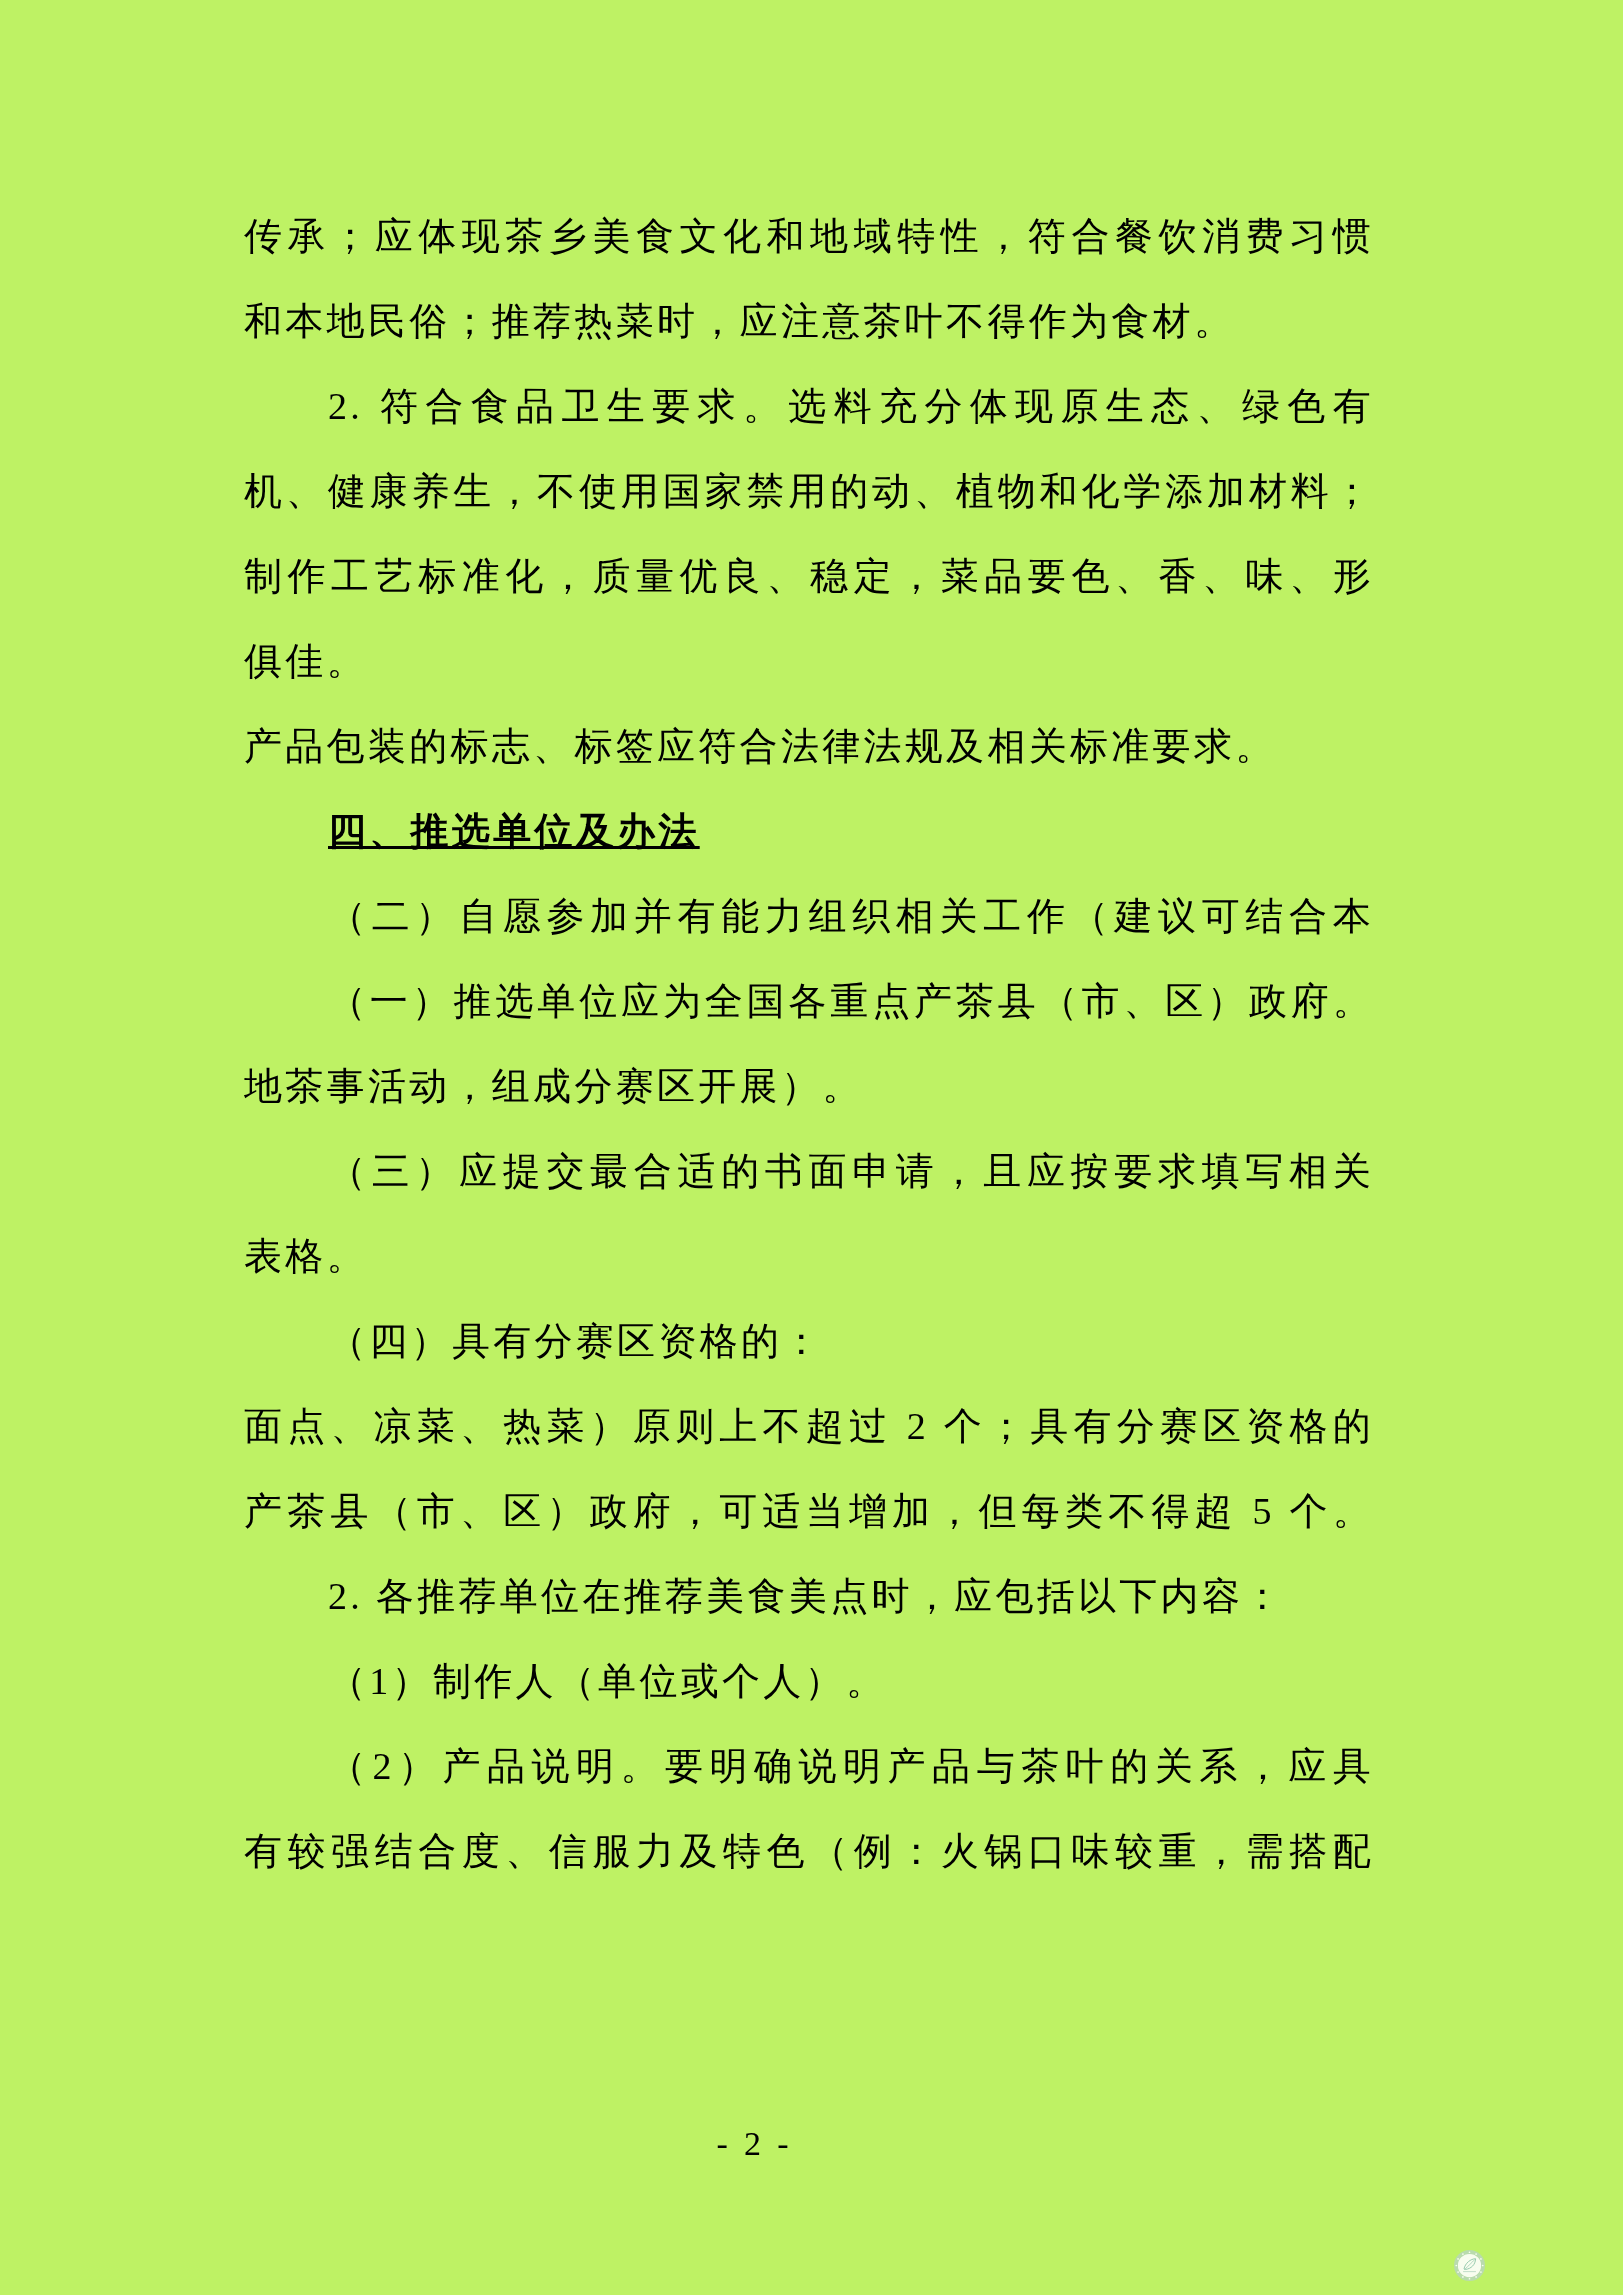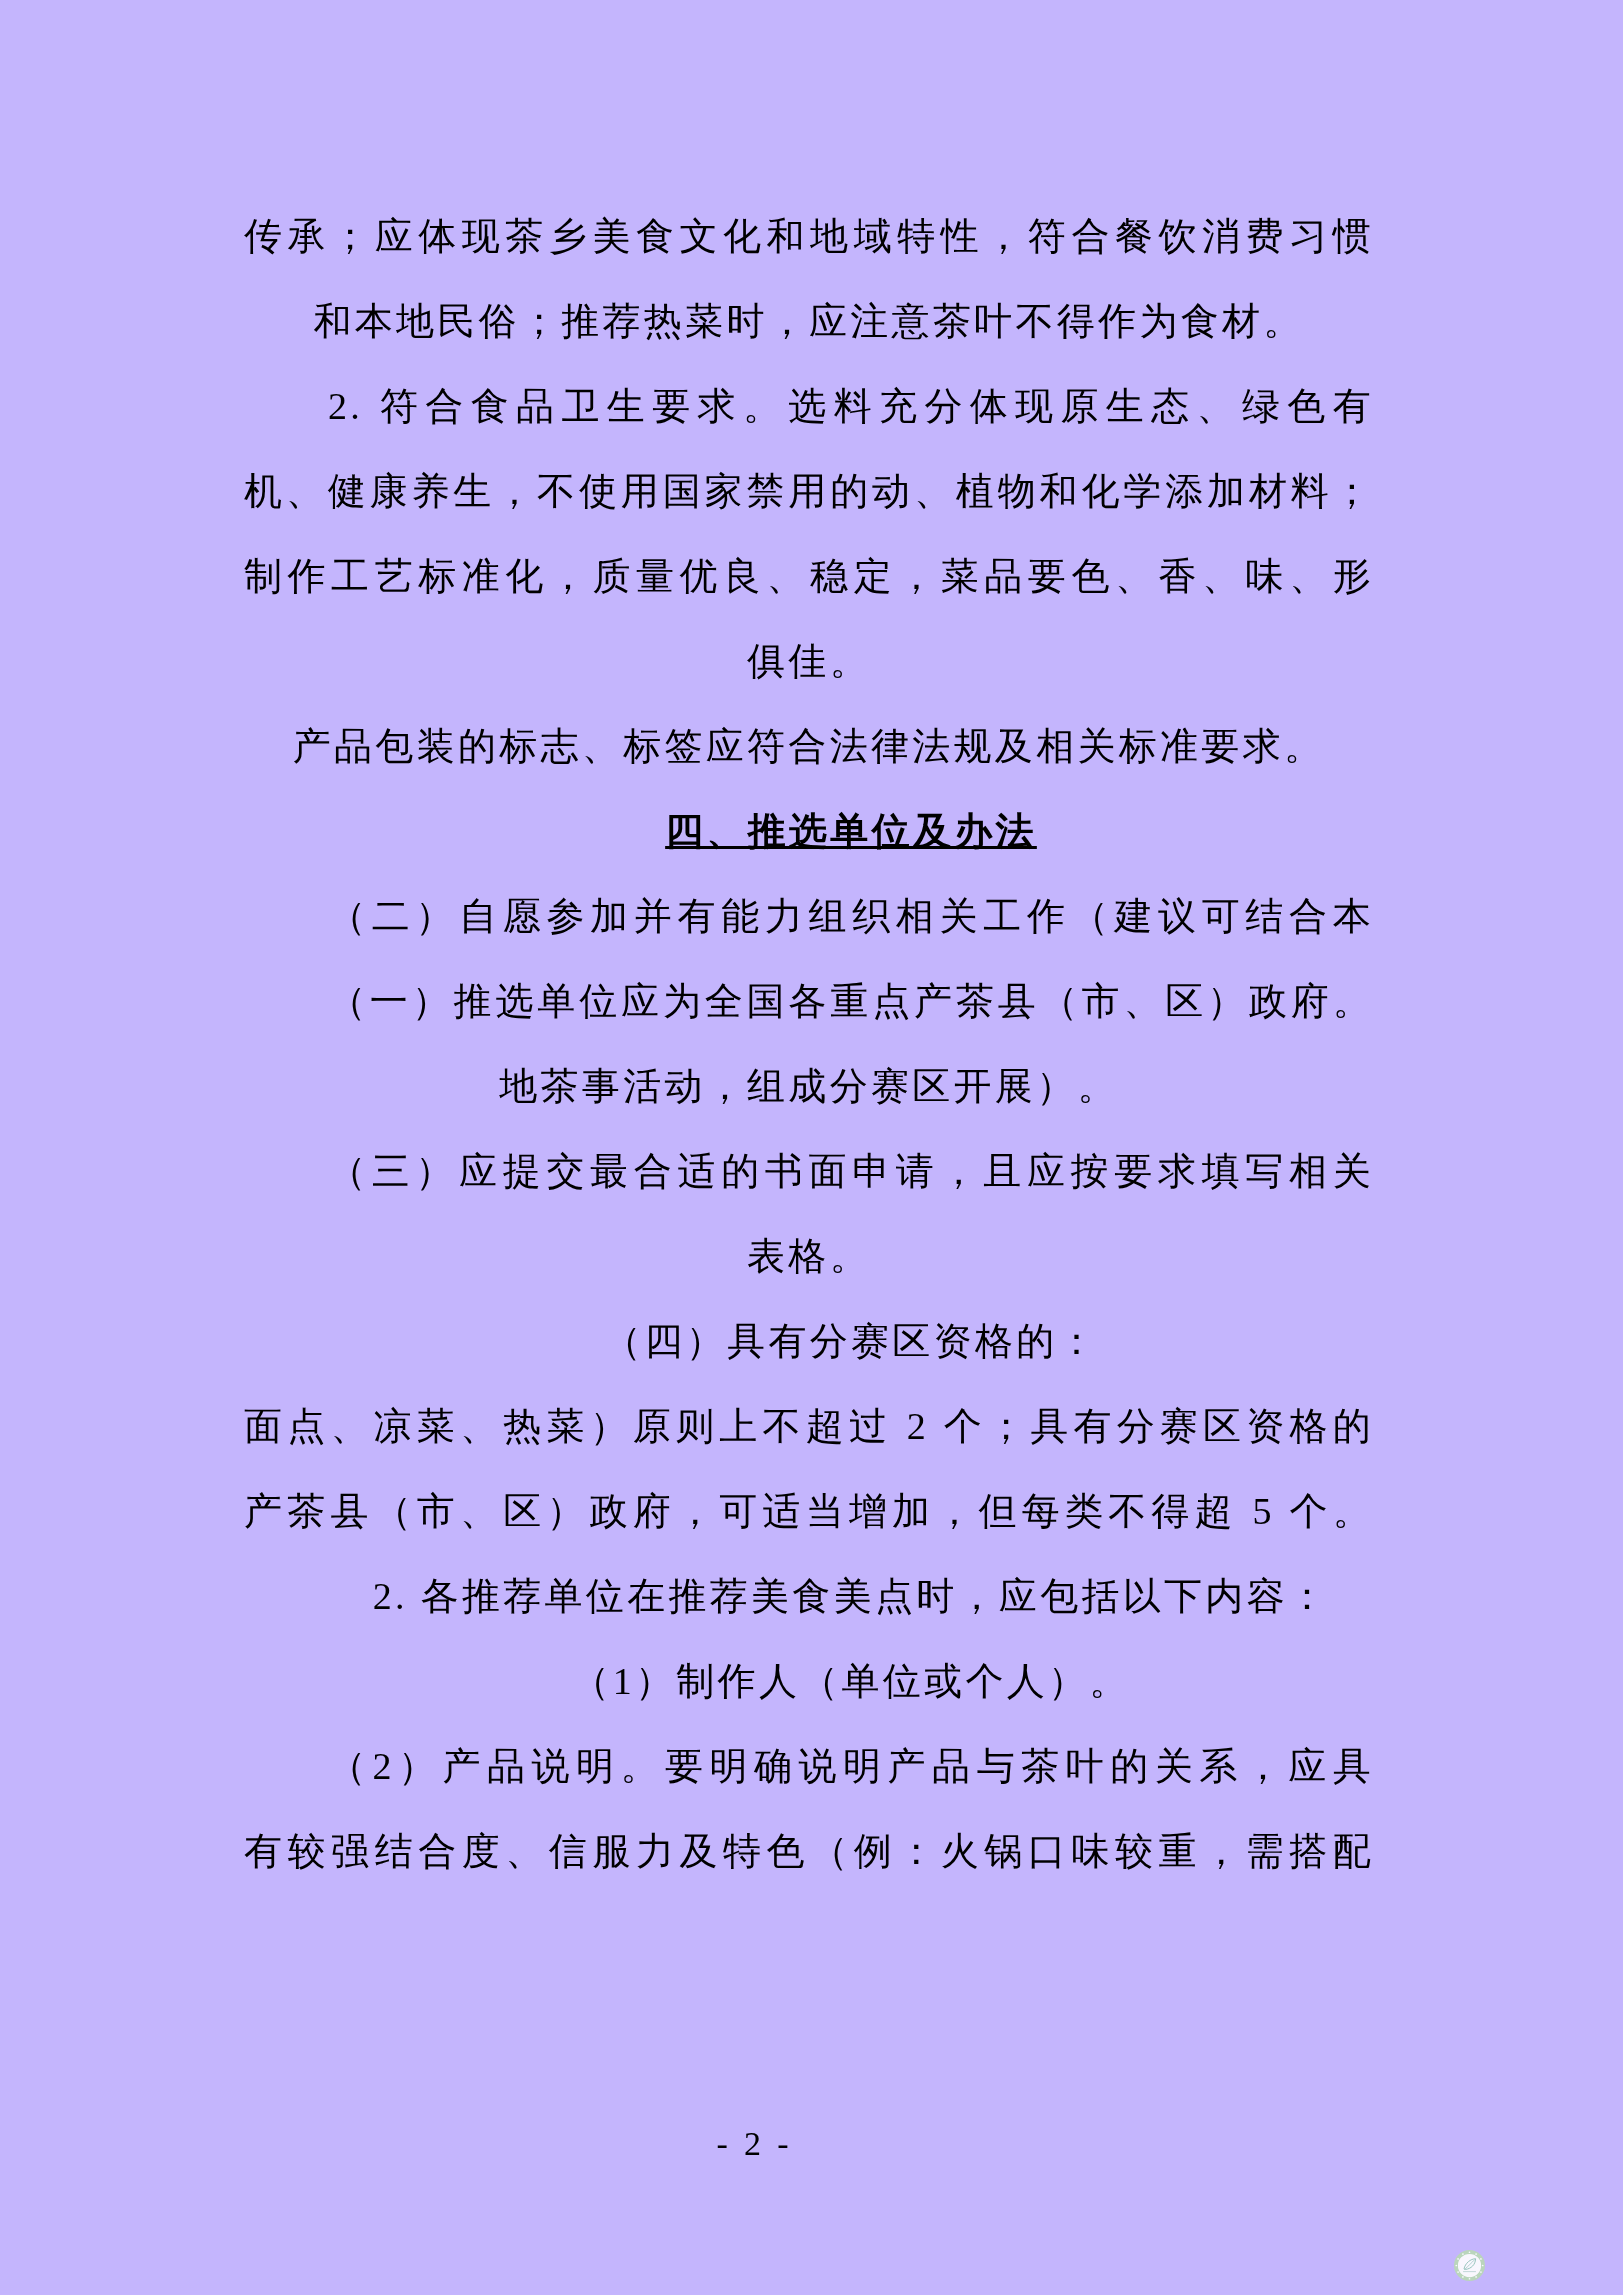--- a/index.html
+++ b/index.html
@@ -4,38 +4,38 @@
 <style>
   html, body {
     margin: 0;
     padding: 0;
     background: #ffffff;
   }
   .page {
     position: relative;
     width: 1623px;
     height: 2295px;
-    background: #c4b5fd;
+    background: #bef264;
     color: #000000;
     font-family: "Liberation Serif", "DejaVu Serif", serif;
     overflow: hidden;
   }
   .content {
     position: absolute;
     left: 244px;
     top: 194px;
     width: 1130px;
   }
   .line {
     font-size: 38px;
     line-height: 85px;
     height: 85px;
     letter-spacing: 3.3px;
     white-space: normal;
-    text-align: center;
+    text-align: left;
   }
   .line.fill {
     text-align: justify;
     text-align-last: justify;
     text-justify: inter-character;
   }
   .line.indent {
     padding-left: 84px;
   }
   .line.bold {

